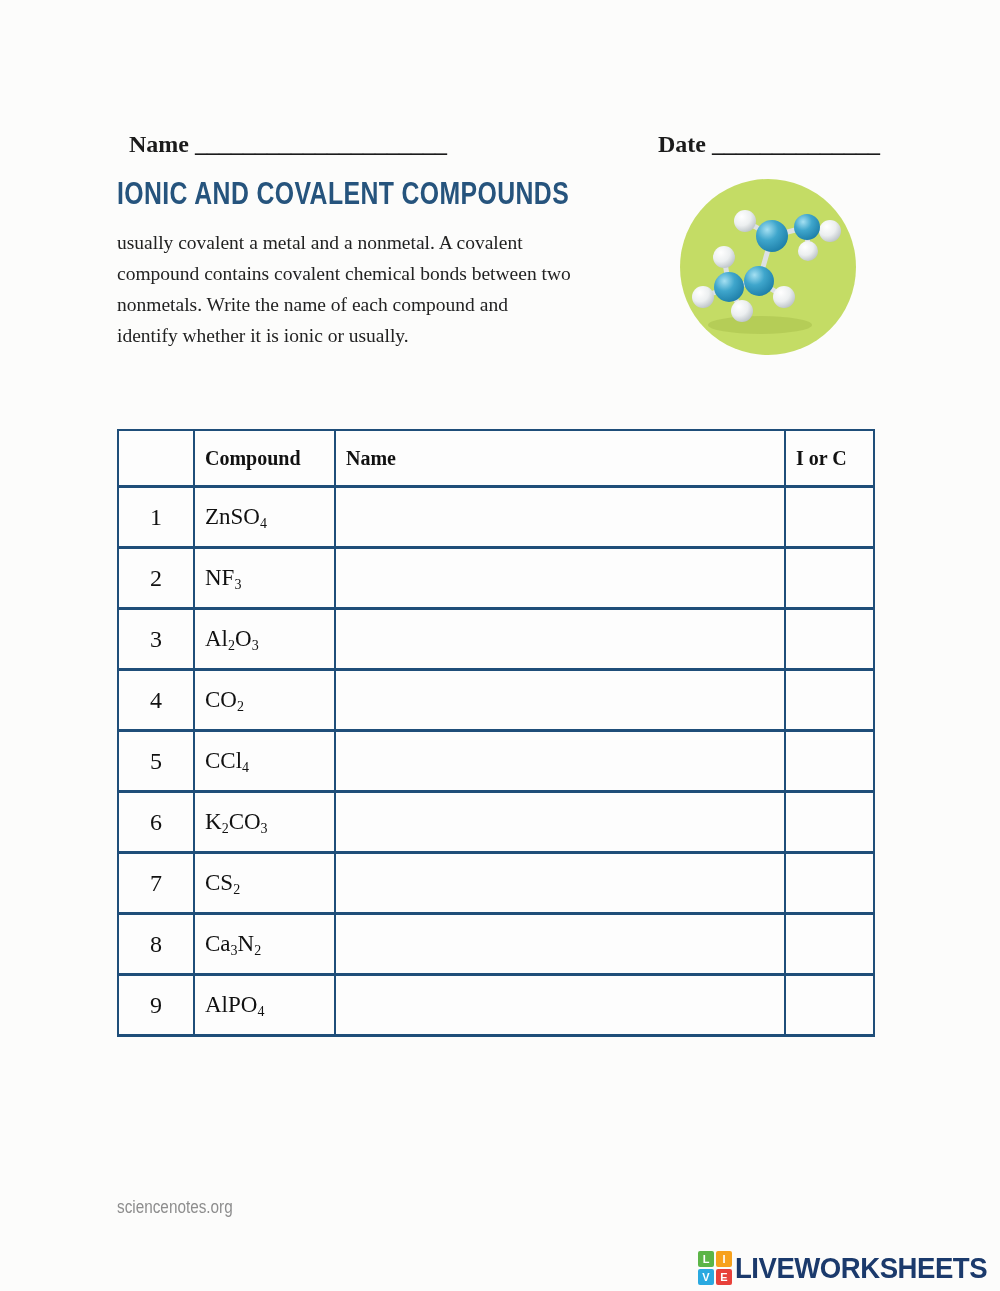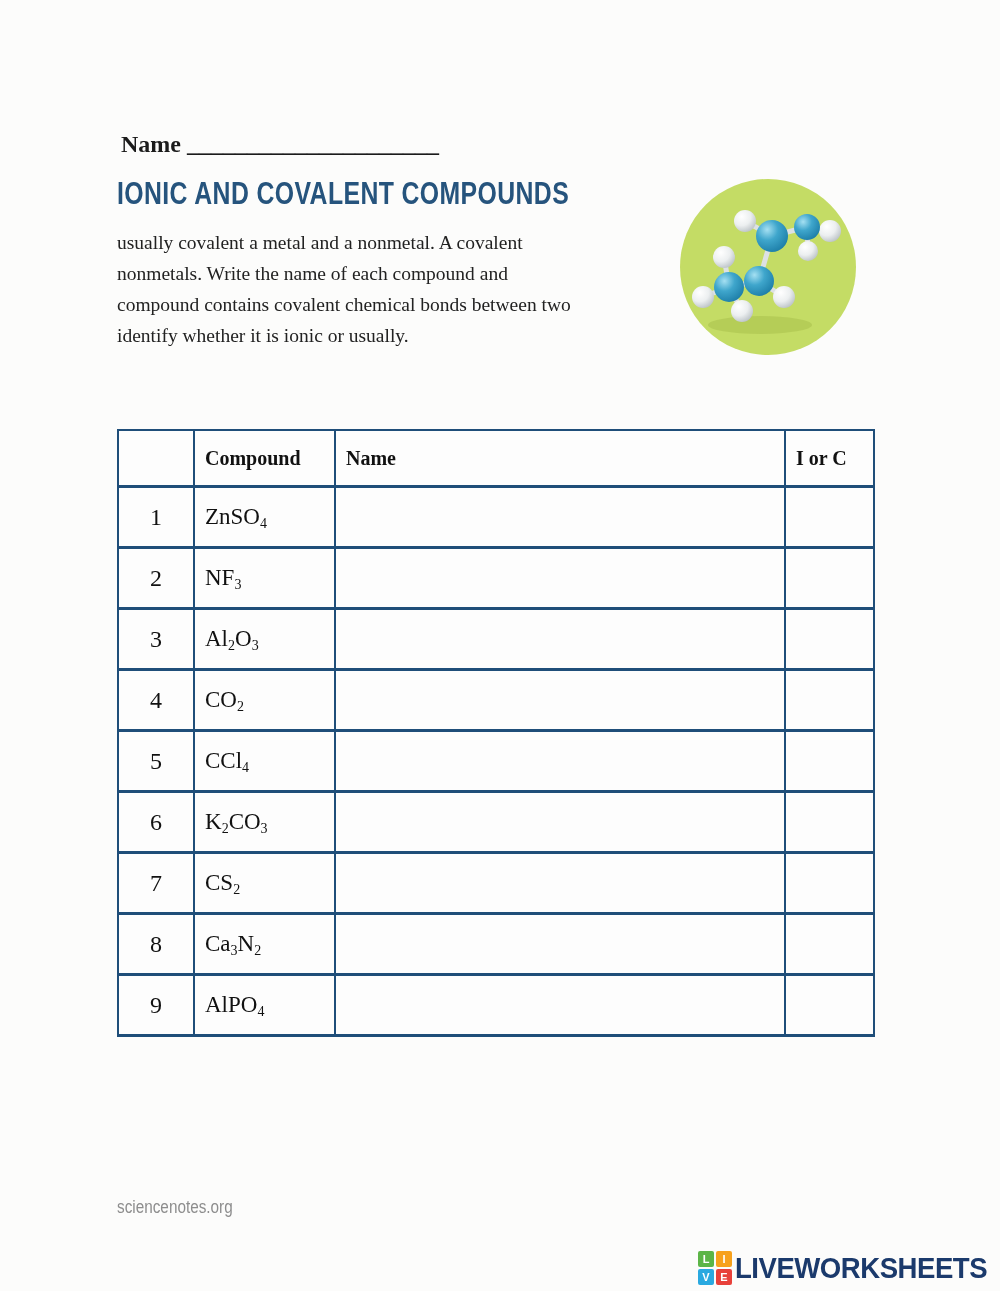--- a/index.html
+++ b/index.html
@@ -7,21 +7,21 @@
     width:1000px;height:1291px;
     background:#fcfcfb;
     font-family:"Liberation Serif", serif;
     color:#1b1b1b;
     position:relative;
     overflow:hidden;
   }
   .page{position:absolute;inset:0;}
 
   
-  .topline{position:absolute;top:131px;left:0;width:840px;height:36px;}
+  .topline{position:absolute;top:131px;left:8px;width:840px;height:36px;}
   .name-block{position:absolute;left:121px;top:0;font-size:24px;font-weight:bold;white-space:nowrap;}
   .date-block{position:absolute;left:650px;top:0;font-size:24px;font-weight:bold;white-space:nowrap;}
   .fill-line{font-weight:bold;letter-spacing:0;}
 
   
   .title{
     position:absolute;left:117px;top:176px;
     font-family:"Liberation Sans", sans-serif;
     font-size:31px;font-weight:bold;color:#26547d;
     letter-spacing:.5px;white-space:nowrap;
@@ -96,28 +96,31 @@
 </style>
 </head>
 <body>
 
 <div class="page">
 
   <div class="topline">
     <div class="name-block">
       <span>Name </span><span class="fill-line">_____________________</span>
     </div>
+    <div class="date-block">
+      <span>Date </span><span class="fill-line">______________</span>
+    </div>
   </div>
 
   <div class="title">IONIC AND COVALENT COMPOUNDS</div>
 
   <div class="intro">
     <span>usually covalent a metal and a nonmetal. A covalent</span>
+    <span>compound contains covalent chemical bonds between two</span>
     <span>nonmetals. Write the name of each compound and</span>
-    <span>compound contains covalent chemical bonds between two</span>
     <span>identify whether it is ionic or usually.</span>
   </div>
 
   <div class="molecule">
     <svg width="176" height="176" viewBox="0 0 176 176">
       <defs>
         <radialGradient id="blueG" cx="35%" cy="30%" r="75%">
           <stop offset="0%" stop-color="#a5e0f2"></stop>
           <stop offset="45%" stop-color="#3fa6cc"></stop>
           <stop offset="100%" stop-color="#1d7ea8"></stop>

